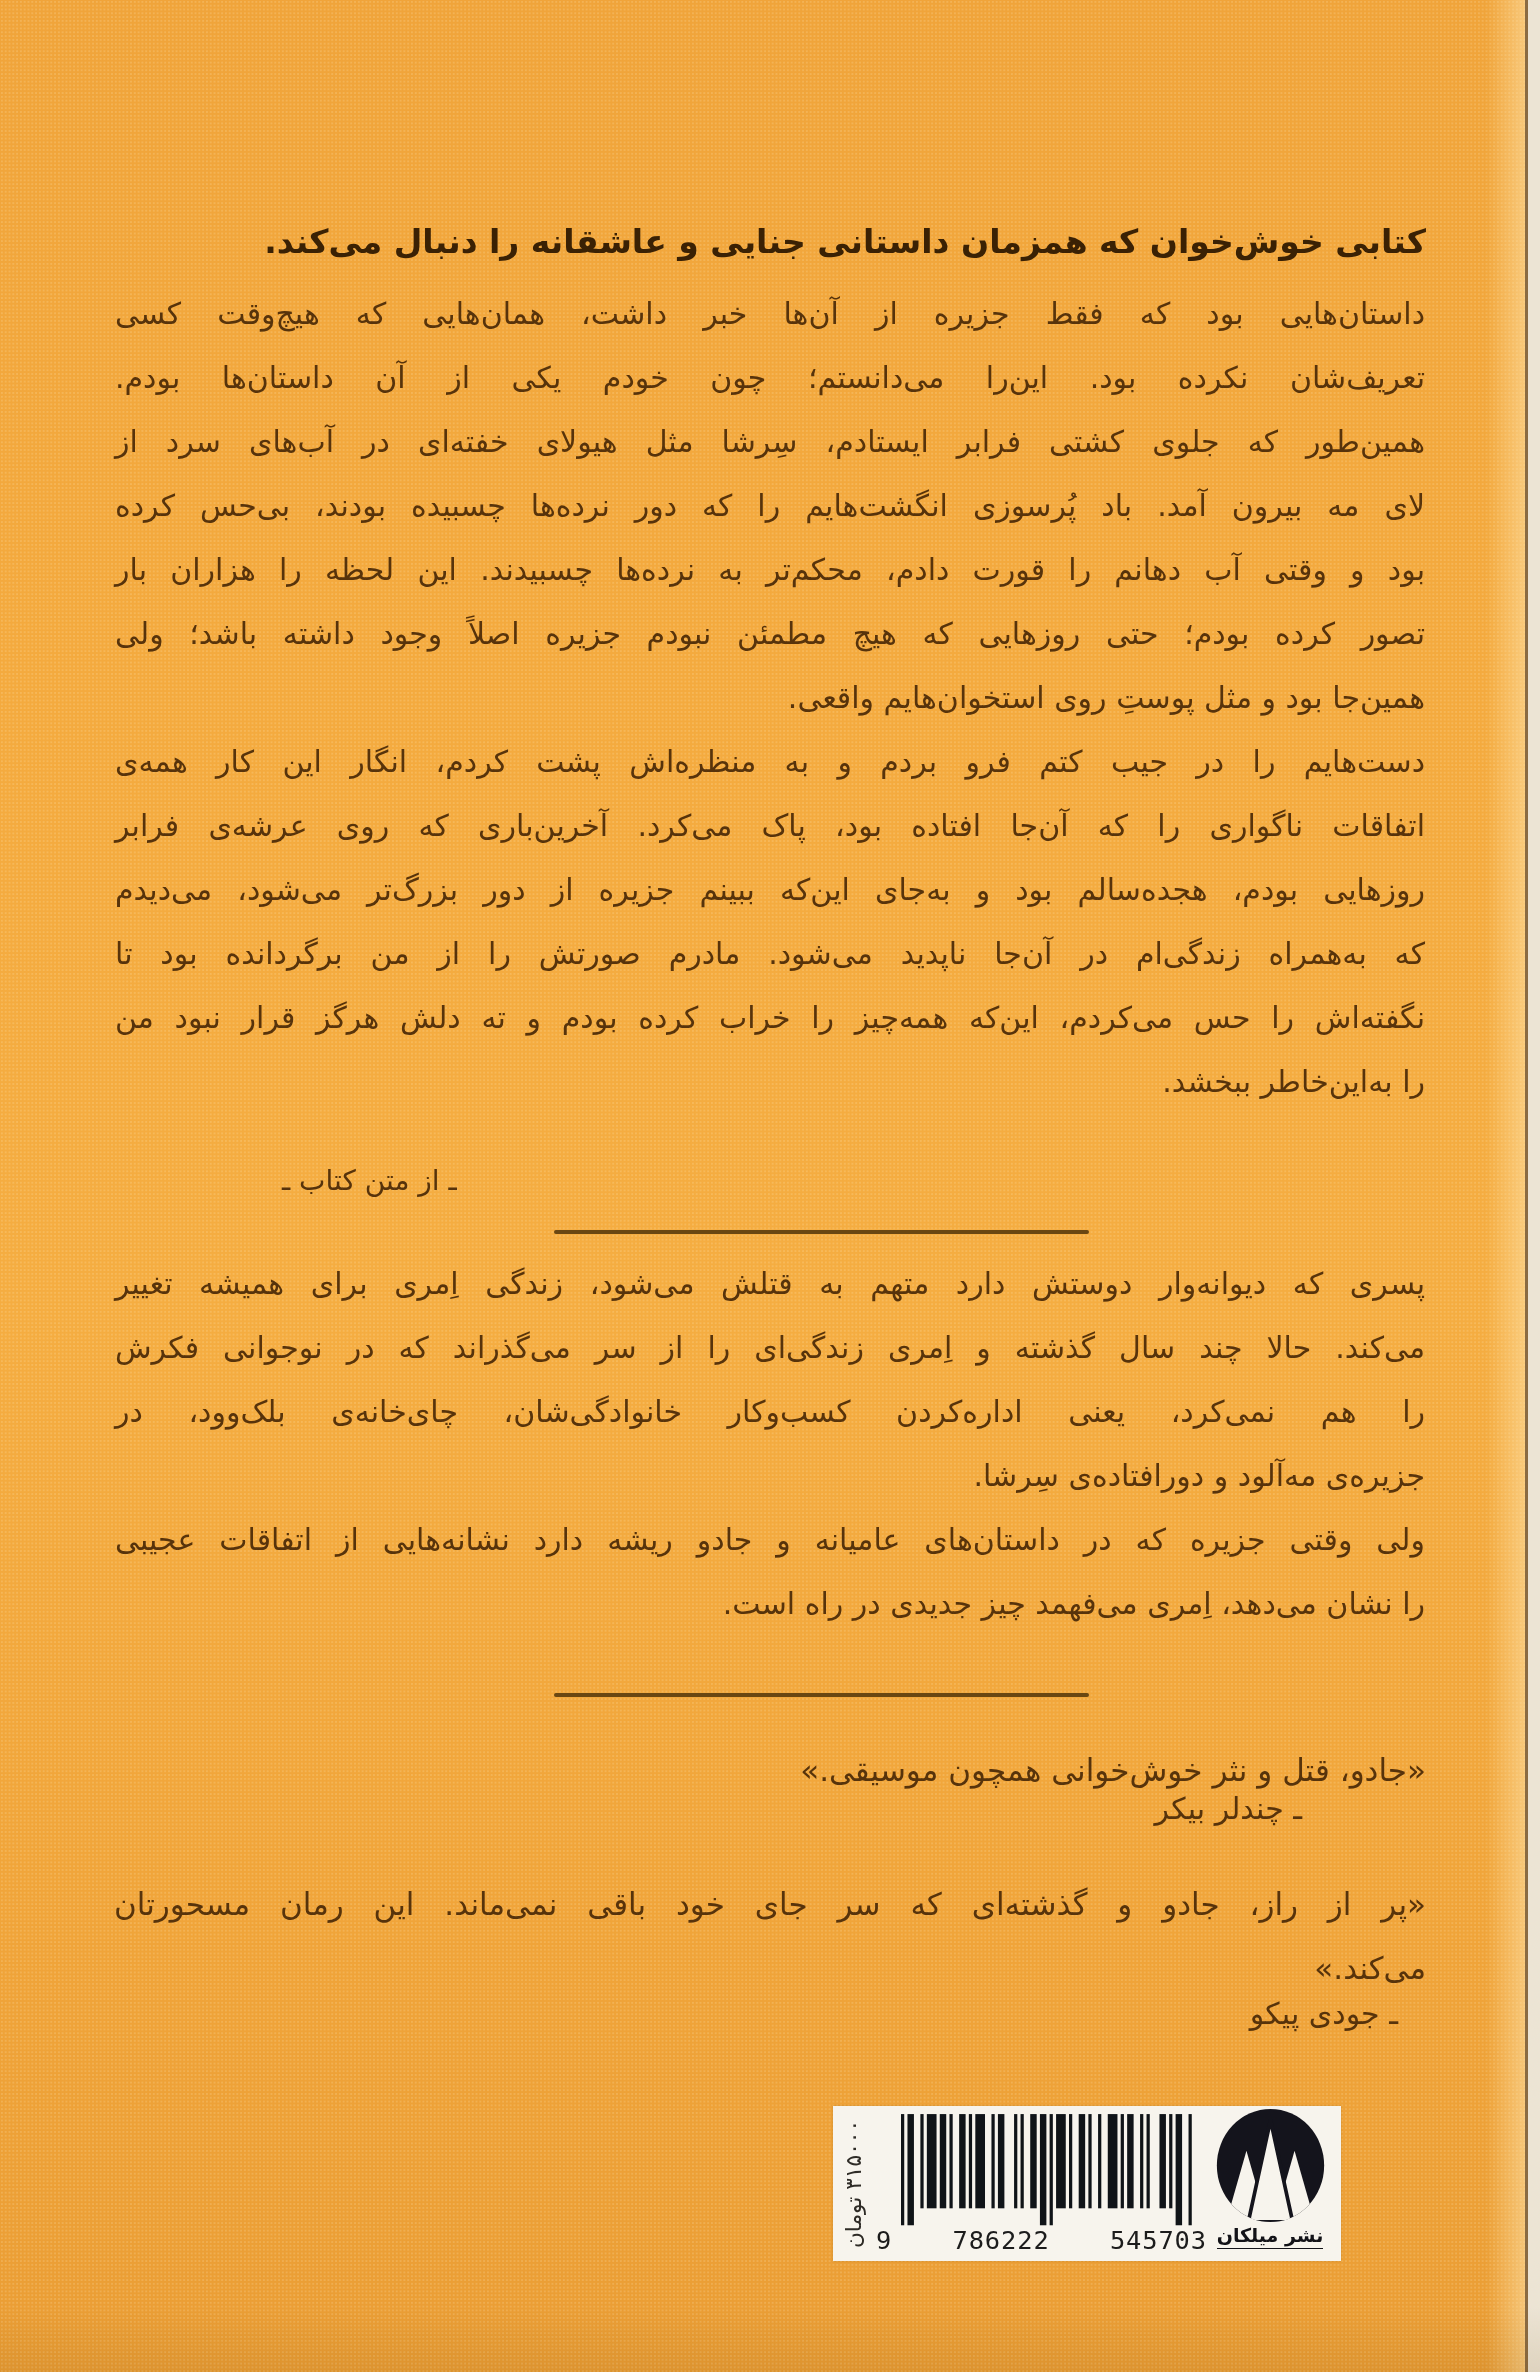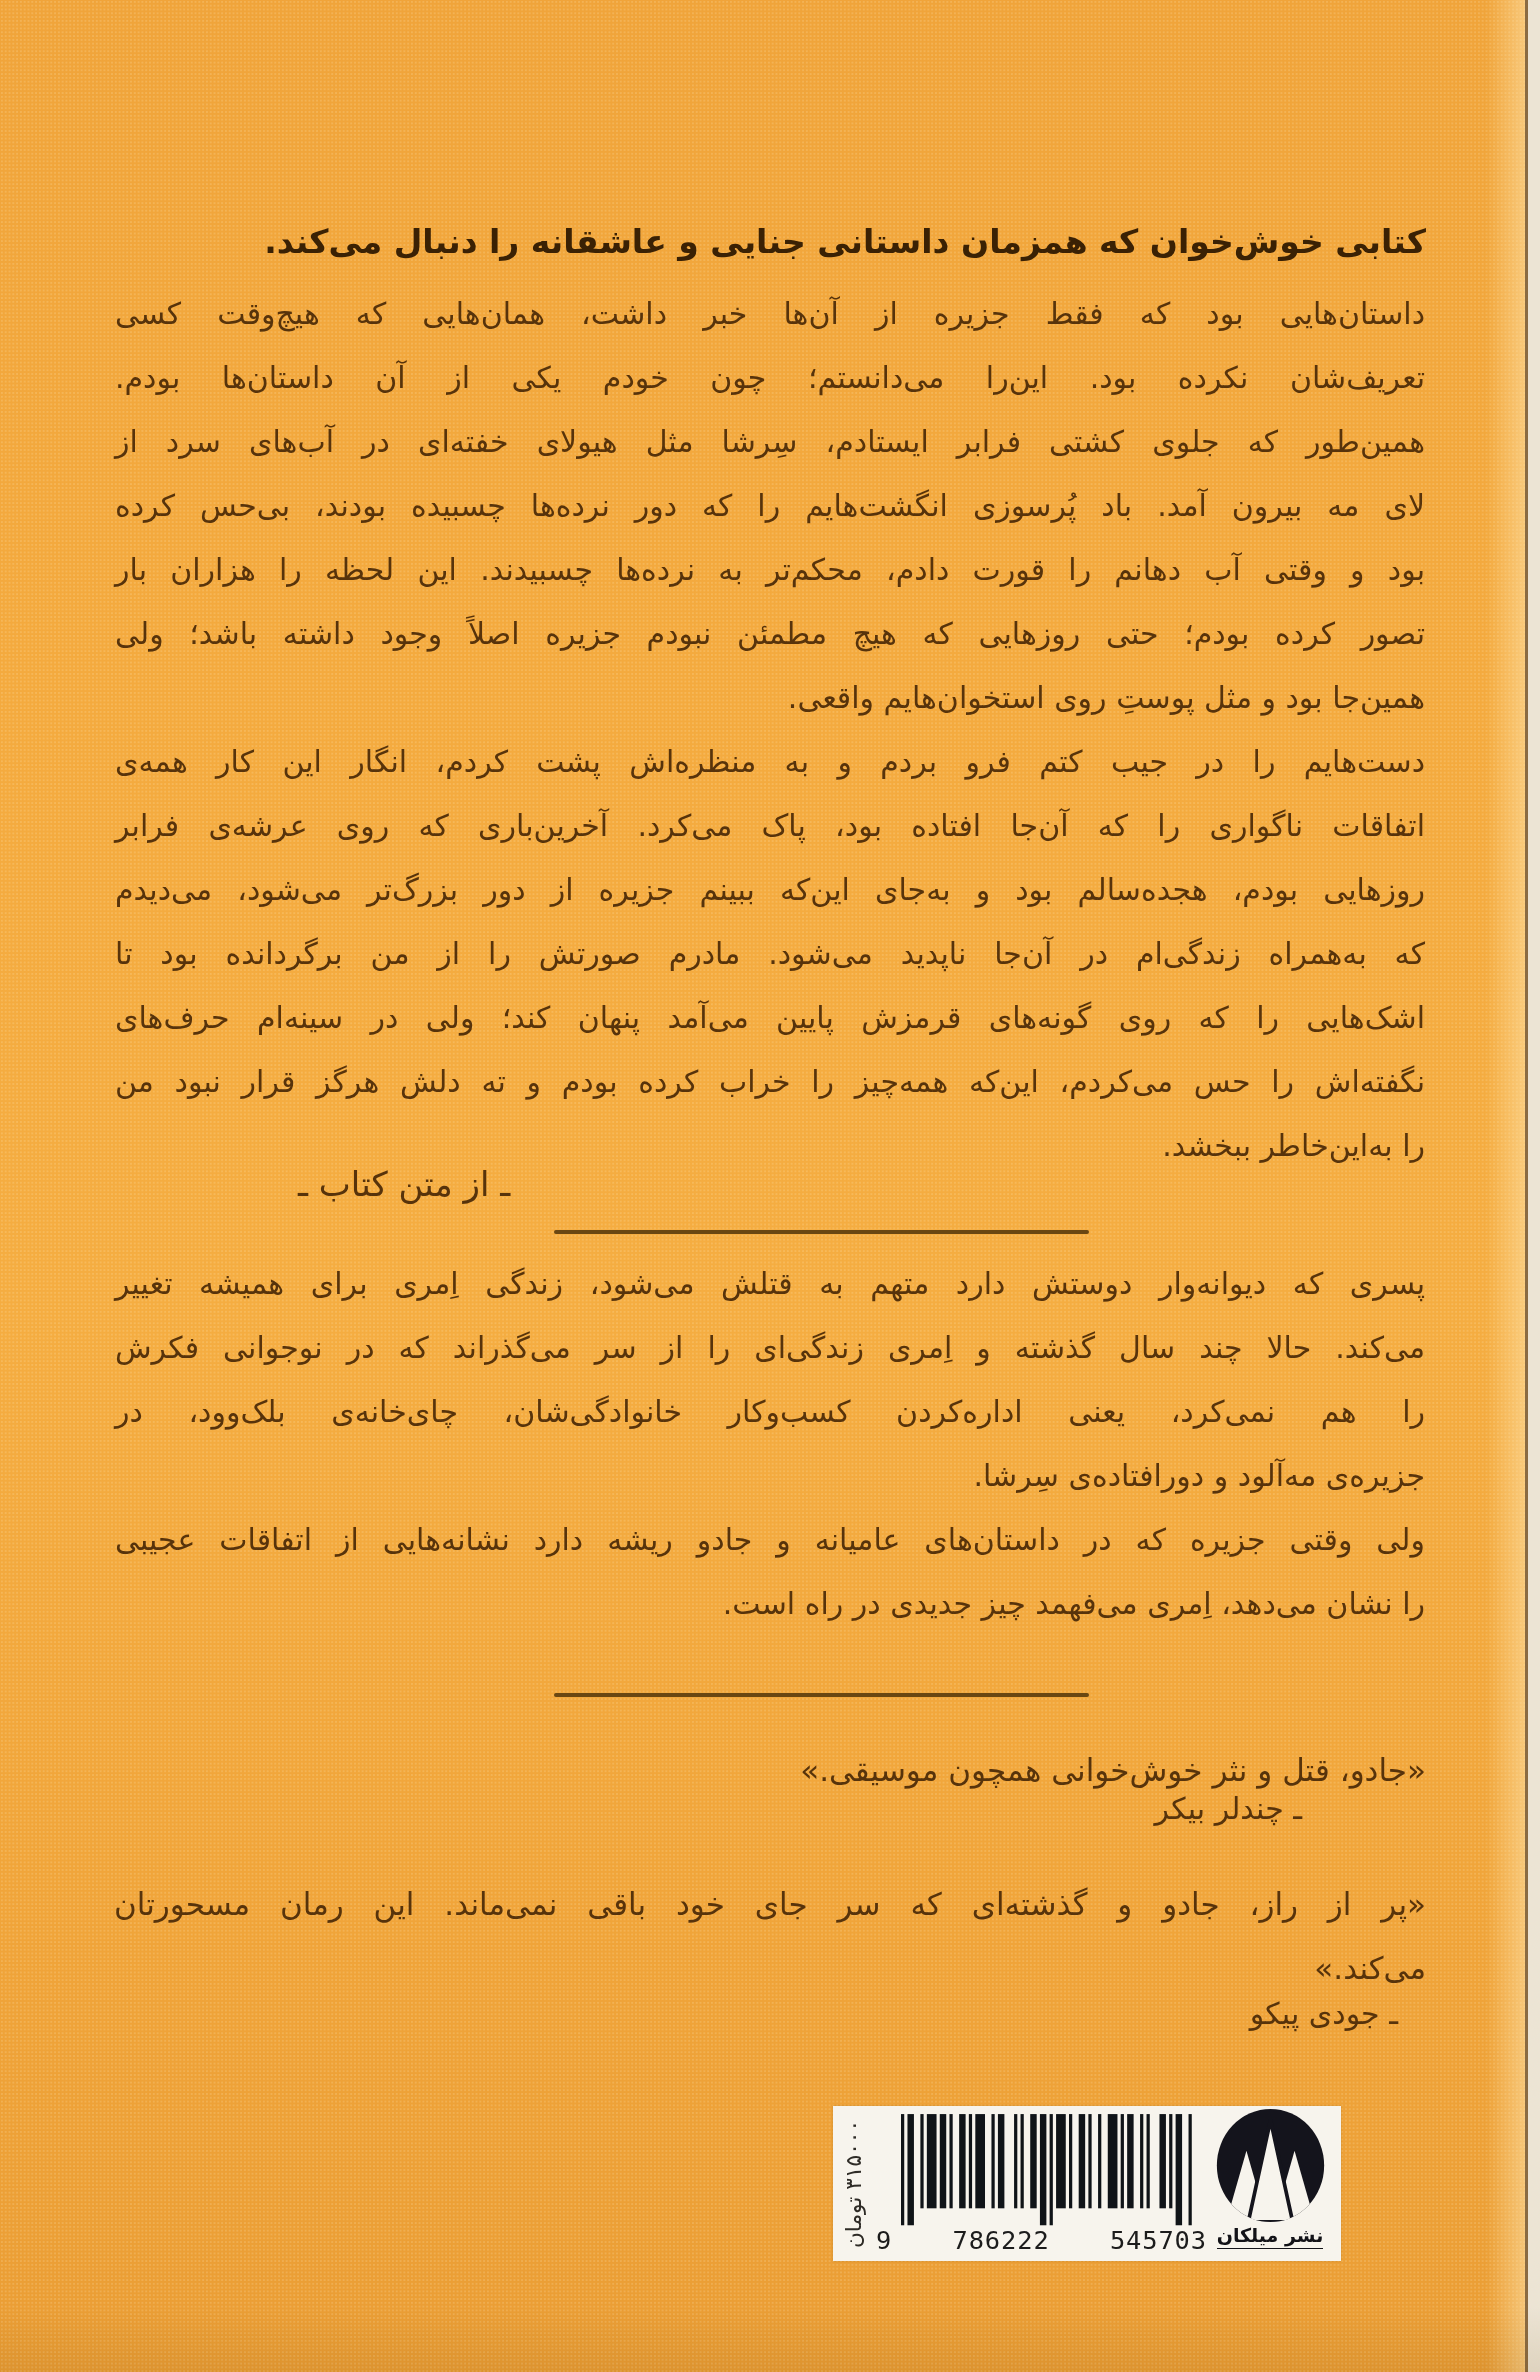--- a/index.html
+++ b/index.html
@@ -32,22 +32,22 @@
   }
   .block{
     position:absolute;right:115px;left:115px;
     direction:rtl;font-size:30px;line-height:64px;color:#57330b;
   }
   #excerpt-block{top:282px;}
   #synopsis-block{top:1252px;}
   .line{text-align:justify;text-align-last:justify;}
   .line.end{text-align-last:right;}
   .source-label{
-    position:absolute;left:298px;top:1164px;
-    direction:rtl;font-size:34px;color:#57330b;white-space:nowrap;
+    position:absolute;left:282px;top:1164px;
+    direction:rtl;font-size:28px;color:#57330b;white-space:nowrap;
   }
   .divider{position:absolute;left:554px;width:535px;height:3.8px;background:#6a4712;border-radius:1.9px;}
   #divider-1{top:1230px;}
   #divider-2{top:1693px;}
 
   .quote{direction:rtl;color:#57330b;font-size:31px;}
   #review-quote-1{position:absolute;right:114px;left:114px;top:1742px;line-height:56px;}
   #review-attr-1{position:absolute;right:238px;top:1791px;direction:rtl;font-size:30px;color:#57330b;white-space:nowrap;}
   #review-quote-2{position:absolute;right:114px;left:114px;top:1872px;line-height:64px;}
   #review-attr-2{position:absolute;right:142px;top:1996px;direction:rtl;font-size:30px;color:#57330b;white-space:nowrap;}
@@ -89,21 +89,20 @@
       <div class="line" dir="rtl">تعریف‌شان نکرده بود. این‌را می‌دانستم؛ چون خودم یکی از آن داستان‌ها بودم.</div>
       <div class="line" dir="rtl">همین‌طور که جلوی کشتی فرابر ایستادم، سِرشا مثل هیولای خفته‌ای در آب‌های سرد از</div>
       <div class="line" dir="rtl">لای مه بیرون آمد. باد پُرسوزی انگشت‌هایم را که دور نرده‌ها چسبیده بودند، بی‌حس کرده</div>
       <div class="line" dir="rtl">بود و وقتی آب دهانم را قورت دادم، محکم‌تر به نرده‌ها چسبیدند. این لحظه را هزاران بار</div>
       <div class="line" dir="rtl">تصور کرده بودم؛ حتی روزهایی که هیچ مطمئن نبودم جزیره اصلاً وجود داشته باشد؛ ولی</div>
       <div class="line end" dir="rtl">همین‌جا بود و مثل پوستِ روی استخوان‌هایم واقعی.</div>
       <div class="line" dir="rtl">دست‌هایم را در جیب کتم فرو بردم و به منظره‌اش پشت کردم، انگار این کار همه‌ی</div>
       <div class="line" dir="rtl">اتفاقات ناگواری را که آن‌جا افتاده بود، پاک می‌کرد. آخرین‌باری که روی عرشه‌ی فرابر</div>
       <div class="line" dir="rtl">روزهایی بودم، هجده‌سالم بود و به‌جای این‌که ببینم جزیره از دور بزرگ‌تر می‌شود، می‌دیدم</div>
       <div class="line" dir="rtl">که به‌همراه زندگی‌ام در آن‌جا ناپدید می‌شود. مادرم صورتش را از من برگردانده بود تا</div>
-      <div class="line" dir="rtl">اشک‌هایی را که روی گونه‌های قرمزش پایین می‌آمد پنهان کند؛ ولی در سینه‌ام حرف‌های</div>
       <div class="line" dir="rtl">نگفته‌اش را حس می‌کردم، این‌که همه‌چیز را خراب کرده بودم و ته دلش هرگز قرار نبود من</div>
       <div class="line end" dir="rtl">را به‌این‌خاطر ببخشد.</div>
     </div>
 
   <div class="source-label">ـ از متن کتاب ـ</div>
 
   <div class="divider" id="divider-1"></div>
 
   <div class="block" id="synopsis-block">
       <div class="line" dir="rtl">پسری که دیوانه‌وار دوستش دارد متهم به قتلش می‌شود، زندگی اِمری برای همیشه تغییر</div>

